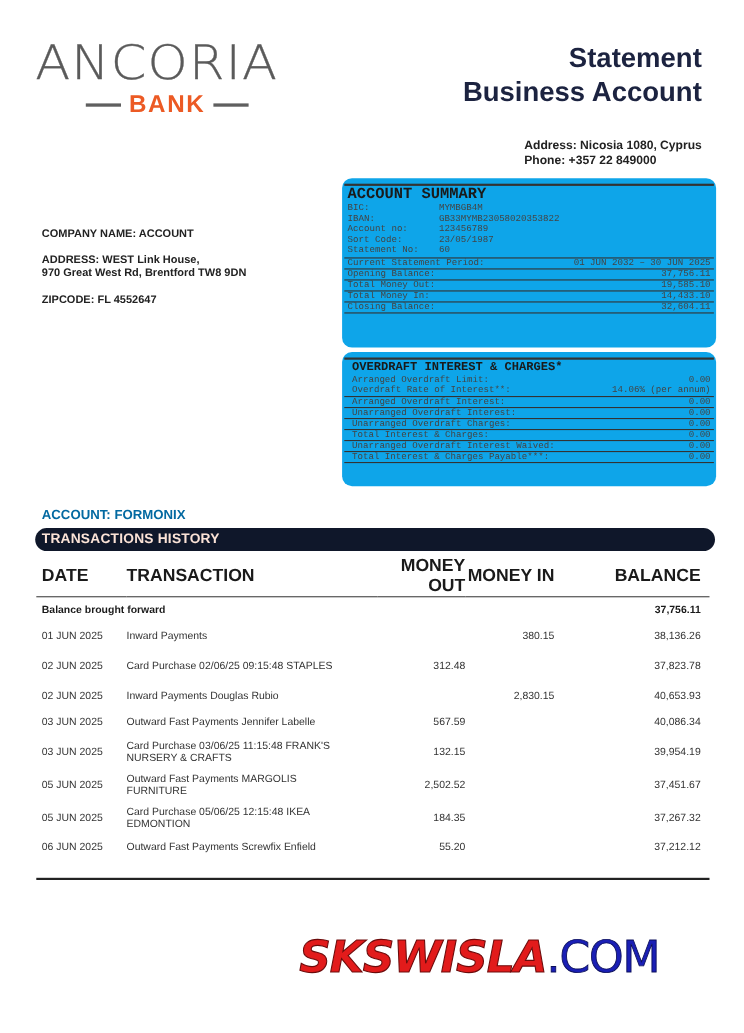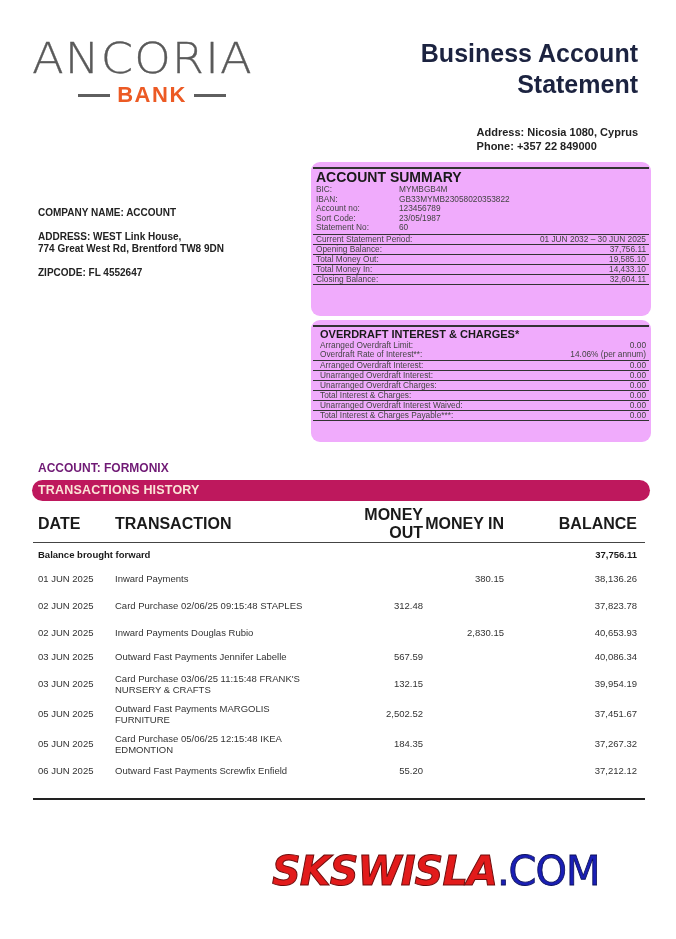--- a/index.html
+++ b/index.html
@@ -15,37 +15,37 @@
 
   
   .title { position: absolute; right: 38px; top: 38px; text-align: right; font-size: 25px; font-weight: bold; color: #1c2340; line-height: 31px; }
   .contact { position: absolute; right: 38px; top: 125px; text-align: left; font-size: 11px; font-weight: bold; color: #222; line-height: 14px; }
 
   
   .company { position: absolute; left: 38px; top: 207px; font-size: 10px; font-weight: bold; color: #222; line-height: 12px; }
   .company .gap { height: 12px; }
 
   
-  .box { position: absolute; left: 311px; width: 340px; background: #f0abfc; border-radius: 9px; padding: 5px 2px 0 2px; }
+  .box { position: absolute; left: 311px; width: 340px; background: #0ea5e9; border-radius: 9px; padding: 5px 2px 0 2px; font-family: Liberation Mono, monospace; }
   .box-summary { top: 162px; height: 154px; }
   .box-overdraft { top: 320px; height: 122px; }
   .box-head { border-top: 2px solid #333; padding: 1px 2px 0 3px; }
   .box-title { font-size: 14px; font-weight: bold; color: #1a1a1a; line-height: 15px; }
   .box-overdraft .box-title { font-size: 11px; line-height: 13px; padding-left: 4px; }
   .kv { display: flex; font-size: 8.3px; color: #444; line-height: 9.6px; }
   .kv .k { width: 83px; }
   .rows { margin-top: 1px; }
   .row { display: flex; justify-content: space-between; font-size: 8.3px; color: #444; line-height: 9px; padding: 0 3px; border-top: 1.5px solid #333; }
   .rows .row:last-child { border-bottom: 1.5px solid #333; }
   .row-plain { border-top: none; }
   .box-overdraft .row { padding: 0 3px 0 7px; }
 
   
-  .account-label { position: absolute; left: 38px; top: 461px; font-size: 12px; font-weight: bold; color: #701a75; }
-  .history-bar { position: absolute; left: 32px; top: 480px; width: 618px; height: 21px; background: #be185d; border-radius: 11px; color: #fbe3d7; font-weight: bold; font-size: 12.5px; padding-left: 6px; line-height: 21px; letter-spacing: 0.2px; }
+  .account-label { position: absolute; left: 38px; top: 461px; font-size: 12px; font-weight: bold; color: #0369a1; }
+  .history-bar { position: absolute; left: 32px; top: 480px; width: 618px; height: 21px; background: #0f172a; border-radius: 11px; color: #fbe3d7; font-weight: bold; font-size: 12.5px; padding-left: 6px; line-height: 21px; letter-spacing: 0.2px; }
   .tx-table { position: absolute; left: 33px; top: 506px; width: 612px; border-collapse: collapse; }
   .tx-table th { font-size: 16px; font-weight: bold; color: #1a1a1a; text-align: left; height: 24px; border-bottom: 1.5px solid #444; padding: 0; }
   .tx-table td { font-size: 9.5px; color: #333; padding: 0; vertical-align: middle; }
   .tx-table .c-date { width: 82px; padding-left: 5px; }
   .tx-table .c-tx { width: 228px; margin-left: 32px; }
   .tx-table .c-out { width: 80px; text-align: right; padding-right: 0; }
   .tx-table .c-in { width: 97px; text-align: right; }
   .tx-table .c-bal { text-align: right; padding-right: 8px; }
   .tx-table th.c-out { text-align: right; }
   .tx-table th.c-in { text-align: right; padding-right: 16px; }
@@ -69,34 +69,34 @@
 <div class="logo">
   <div class="logo-name">ANCORIA</div>
   <div class="logo-sub">
     <span class="logo-line"></span>
     <span class="logo-bank">BANK</span>
     <span class="logo-line"></span>
   </div>
 </div>
 
 <div class="title">
+  <div>Statement</div>
   <div>Business Account</div>
-  <div>Statement</div>
 </div>
 
 <div class="contact">
   <div>Address: Nicosia 1080, Cyprus</div>
   <div>Phone: +357 22 849000</div>
 </div>
 
 <div class="company">
   <div>COMPANY NAME: ACCOUNT</div>
   <div class="gap"></div>
   <div>ADDRESS: WEST Link House,</div>
-  <div>774 Great West Rd, Brentford TW8 9DN</div>
+  <div>970 Great West Rd, Brentford TW8 9DN</div>
   <div class="gap"></div>
   <div>ZIPCODE: FL 4552647</div>
 </div>
 
 <div class="box box-summary">
   <div class="box-head">
     <div class="box-title">ACCOUNT SUMMARY</div>
     <div>
       <div class="kv">
           <span class="k">BIC:</span>

